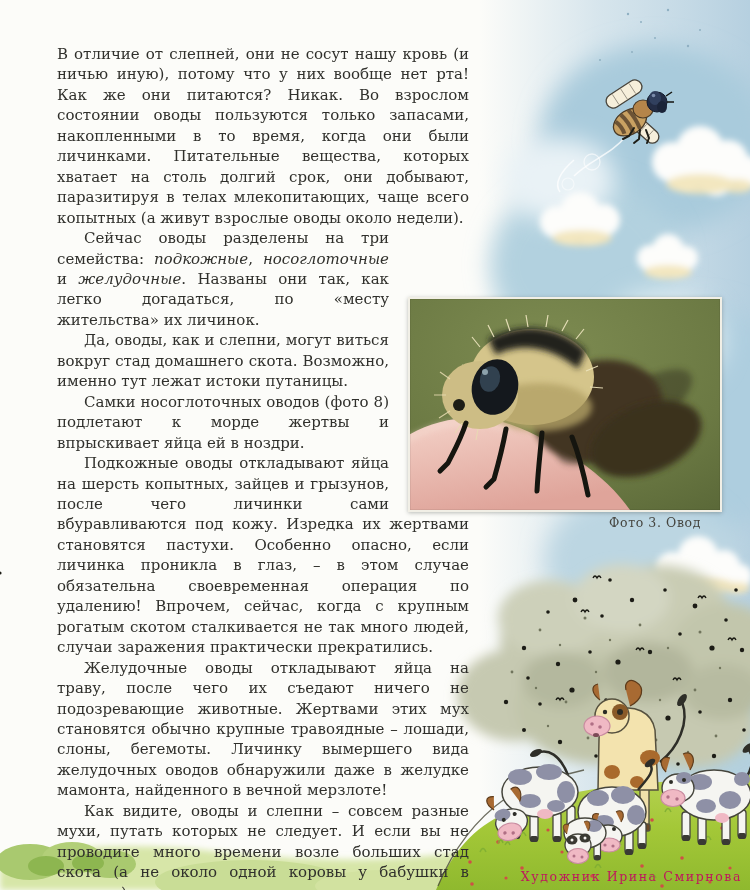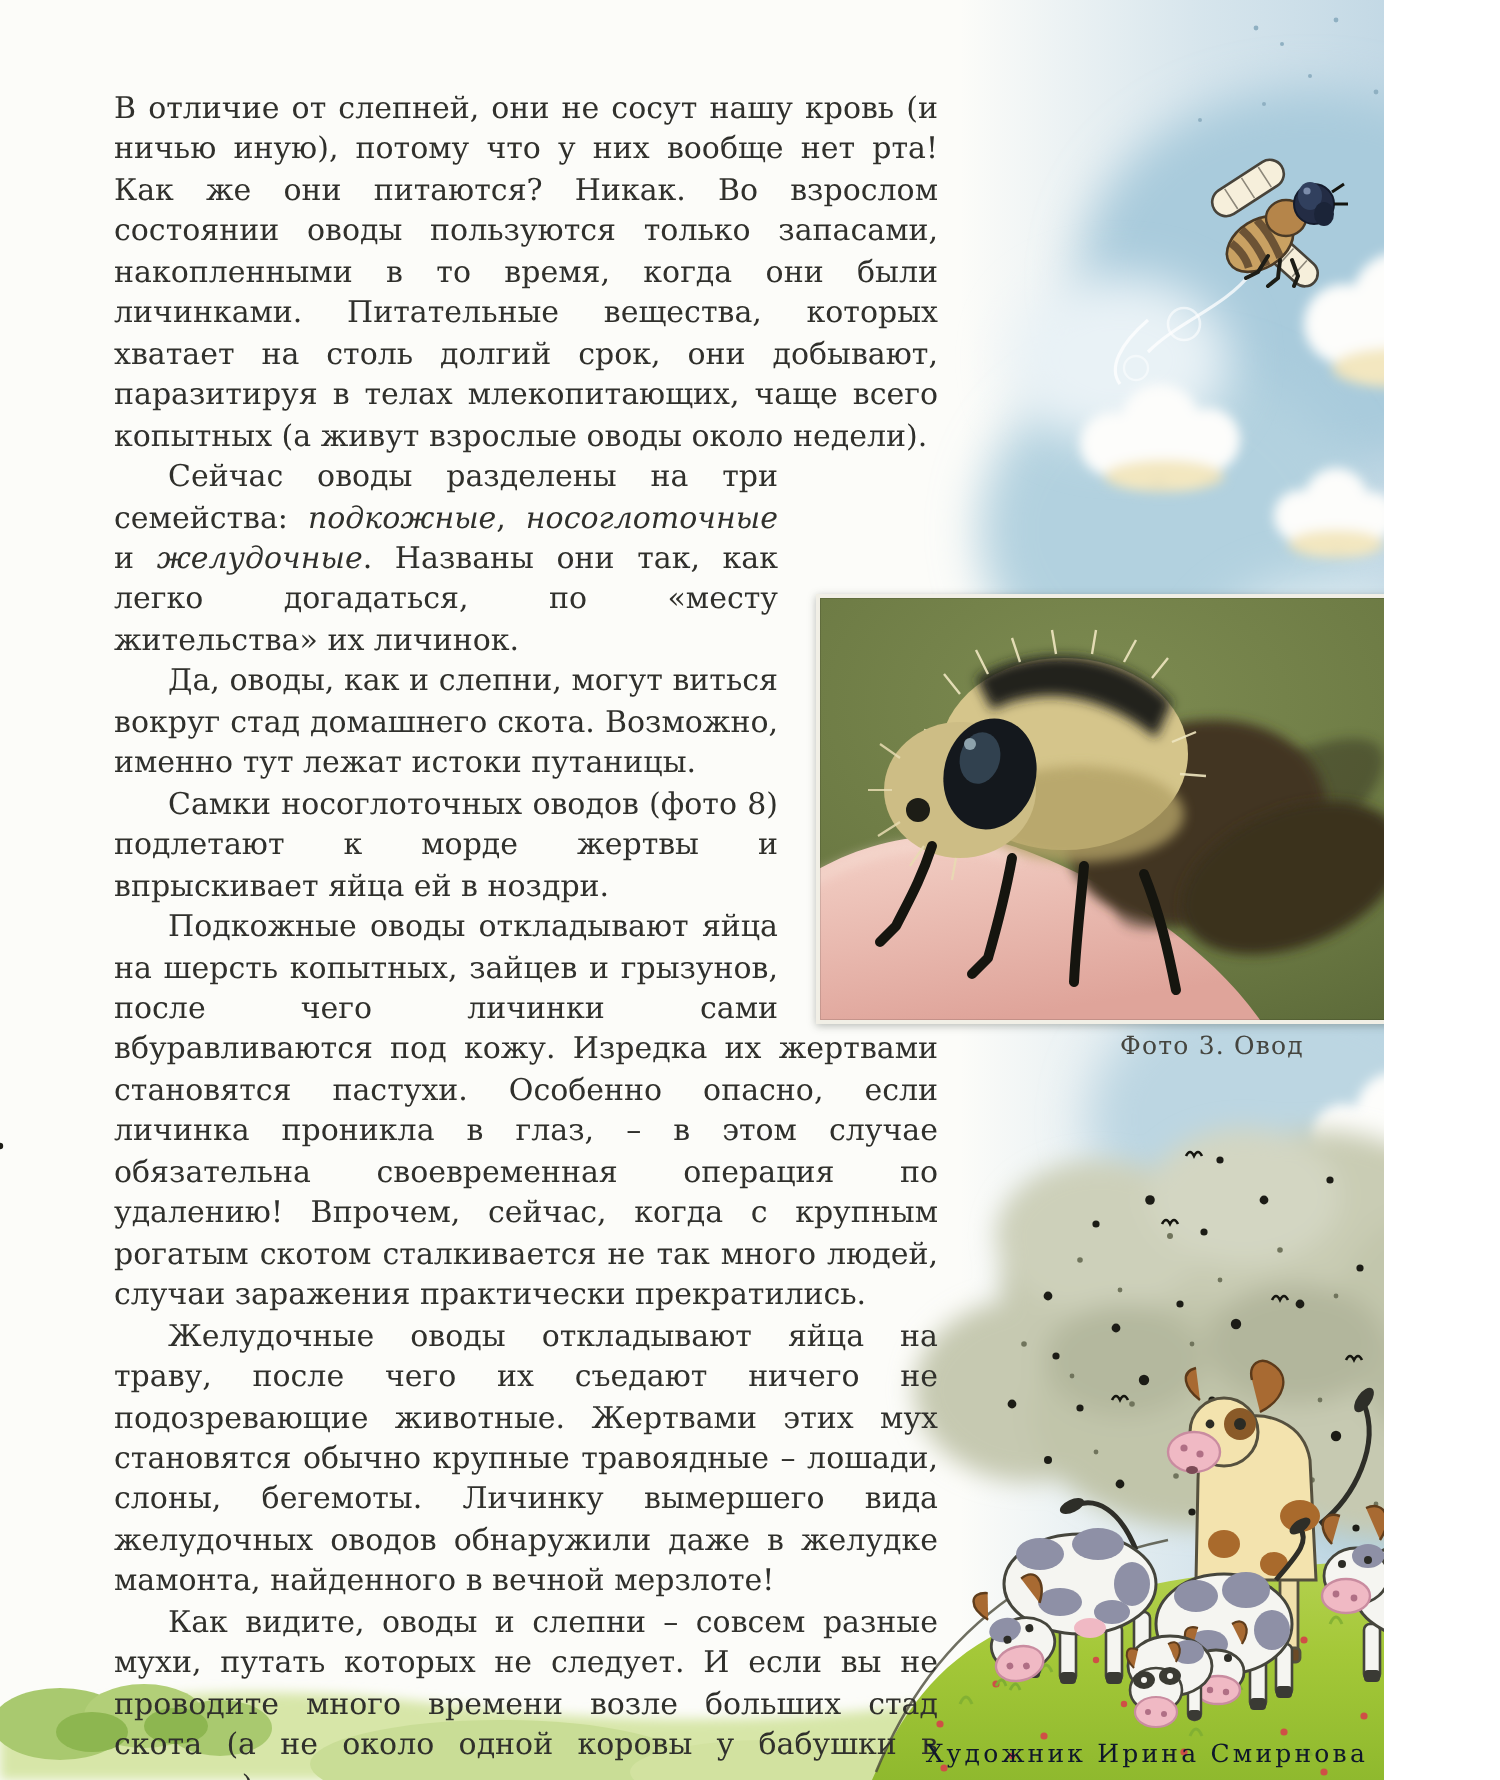--- a/index.html
+++ b/index.html
@@ -1,32 +1,32 @@
 <!DOCTYPE html>
 <html lang="ru"><head>
 <meta charset="utf-8">
 <style>
   html,body{margin:0;padding:0;}
   body{width:750px;height:890px;font-family:"DejaVu Serif",serif;}
-  .page{position:relative;width:692px;height:890px;background:#fcfcf9;overflow:hidden;}
+  .page{position:relative;width:750px;height:890px;background:#fcfcf9;overflow:hidden;}
   .bg{position:absolute;left:0;top:0;width:750px;height:890px;z-index:0;}
   .article{position:absolute;left:57px;top:44px;width:412px;z-index:2;
            color:#30302c;font-size:15px;line-height:20.45px;text-align:justify;
            hyphens:auto;-webkit-hyphens:auto;}
   .article p{margin:0;}
   .article p.indent{text-indent:27px;}
   .article i{font-style:italic;}
   .photo-spacer{float:right;width:80px;height:266px;}
   .photo{position:absolute;left:408px;top:297px;width:310px;height:211px;z-index:1;
          border:2px solid #f1efe6;box-sizing:content-box;margin-left:-2px;margin-top:-2px;
          box-shadow:0 1px 4px rgba(60,70,60,.35);background:#67743d;}
   .photo svg{display:block;}
-  .caption{position:absolute;left:560px;top:515px;width:190px;z-index:2;text-align:left;
+  .caption{position:absolute;left:560px;top:515px;width:190px;z-index:2;text-align:center;
            font-size:12.5px;color:#45453f;letter-spacing:.6px;font-weight:500;}
-  .credit{position:absolute;right:8px;bottom:6px;z-index:3;font-size:12.5px;color:#0f172a;
+  .credit{position:absolute;right:8px;bottom:6px;z-index:3;font-size:12.5px;color:#be185d;
           letter-spacing:1.6px;font-weight:500;}
 </style>
 </head>
 <body>
 
 <div class="page">
 
   <svg class="bg" viewBox="0 0 750 890" xmlns="http://www.w3.org/2000/svg">
     <defs>
       <filter id="fSoft" x="-40%" y="-40%" width="180%" height="180%">

